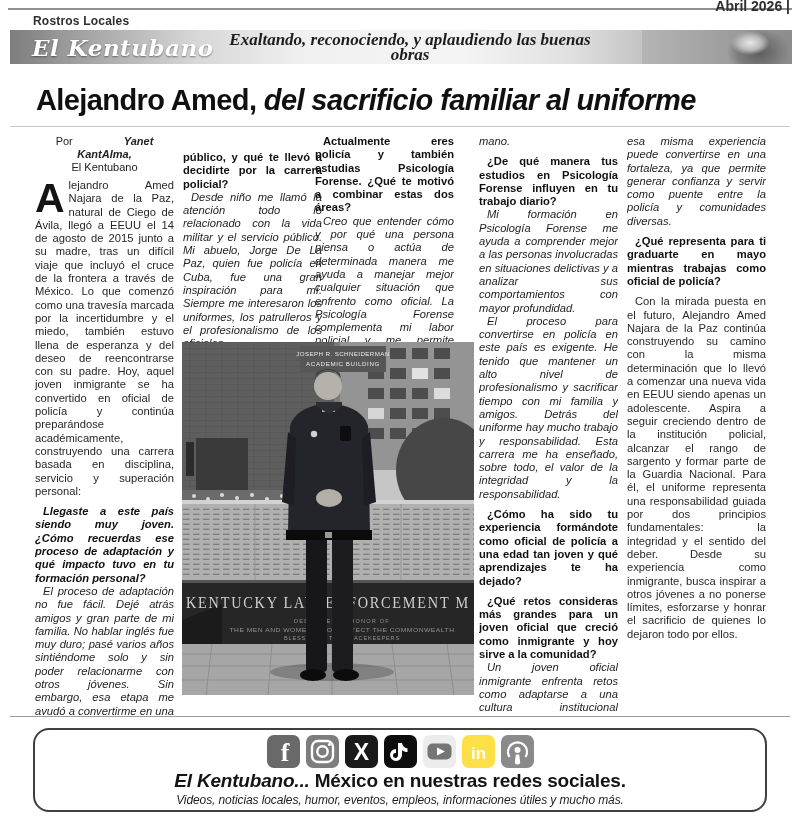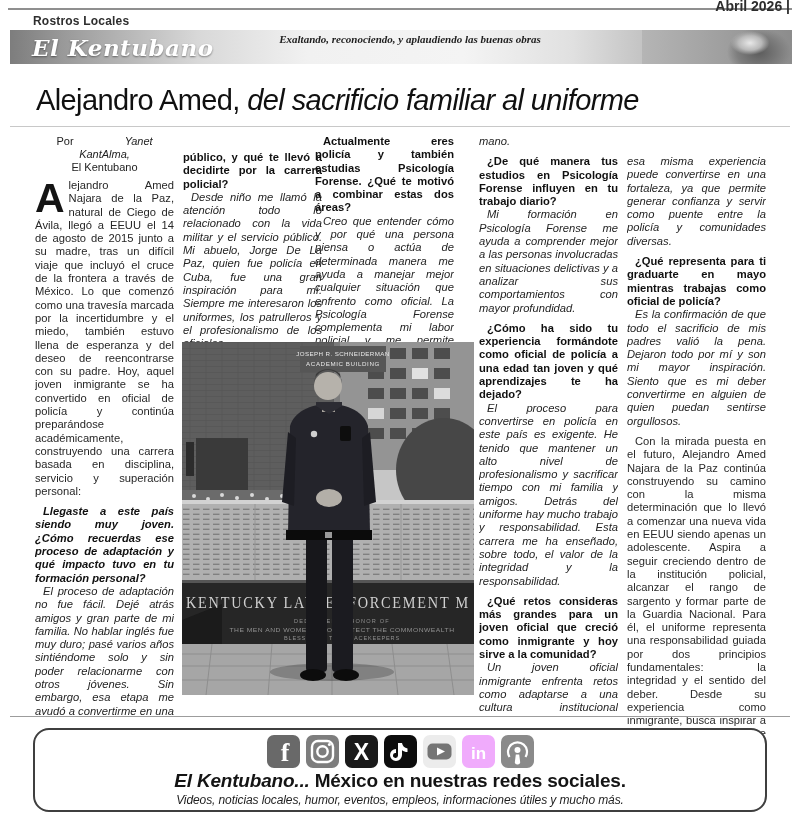--- a/index.html
+++ b/index.html
@@ -12,40 +12,40 @@
   .hdr-left { font-size:12px; font-weight:600; color:#2e2e2e; letter-spacing:.2px; }
   .hdr-right { font-size:14px; font-weight:700; color:#2e2e2e; display:flex; gap:14px;flex-direction:column; }
 
   
   .band { position:absolute; left:10px; right:8px; top:30px; height:34px;
     background:linear-gradient(90deg,#7d7d7d 0%,#9a9a9a 7%,#d8d8d8 24%,#f1f1f1 38%,#f4f4f4 58%,#e0e0e0 72%,#b3b3b3 86%,#8c8c8c 100%);
     display:flex; align-items:center; }
   .logo { font-family:"DejaVu Serif", serif; font-style:italic; font-weight:bold; color:#ffffff;
     font-size:23px; margin-left:22px; text-shadow:0 1px 2px rgba(0,0,0,.45); letter-spacing:.5px; white-space:nowrap; }
   .tagline { position:absolute; left:215px; width:370px; top:2px; text-align:center;
-    font-family:"Liberation Serif", serif; font-style:italic; font-weight:bold; font-size:11px; line-height:15px; color:#1d1d1d; }
+    font-family:"Liberation Serif", serif; font-style:italic; font-weight:bold; font-size:17px; line-height:15px; color:#1d1d1d; }
   .band-face { position:absolute; right:0; top:0; width:150px; height:34px;
     background:
       radial-gradient(ellipse 26px 16px at 72% 38%, #e8e8e8 0%, #b9b9b9 45%, rgba(120,120,120,0) 75%),
       radial-gradient(ellipse 40px 30px at 78% 65%, #5c5c5c 0%, #7e7e7e 55%, rgba(140,140,140,0) 80%),
       linear-gradient(90deg,#b5b5b5,#8c8c8c); }
 
   
-  .headline { position:absolute; left:36px; top:84px; width:730px; font-size:29px; font-weight:400;
+  .headline { position:absolute; left:36px; top:84px; width:730px; font-size:29px; font-weight:700;
     letter-spacing:-.6px; color:#101010; white-space:nowrap; }
   .headline .it { font-style:italic; }
   .headline-rule { position:absolute; left:10px; right:10px; top:126px; height:1px; background:#c8c8c8; }
 
   
   .col { position:absolute; top:135px; width:139px; height:580px; overflow:hidden;
     font-size:11.2px; line-height:13.3px; text-align:justify; hyphens:auto; color:#262626; }
   #col1 { left:35px; } #col2 { left:183px; height:208px; } #col3 { left:315px; height:208px; }
-  #col4 { left:479px; } #col5 { left:627px;margin-top:20px; }
+  #col4 { left:479px; } #col5 { left:627px; }
   .byline { text-align:center; font-size:11px; line-height:13px; margin-bottom:5px; color:#222; }
-  .byline .auth { font-weight:normal; font-style:italic;margin-left:48px; }
+  .byline .auth { font-weight:bold; font-style:italic;margin-left:48px; }
   .dropcap { float:left; font-size:41px; line-height:34px; font-weight:bold; color:#141414; padding:2px 4px 0 0; }
   .para { margin:0; }
   .q { font-weight:700; color:#101010; margin-top:7px; text-indent:8px; }
   .q.noind { margin-top:16px; text-indent:0; }
   .q.qi { font-style:italic; }
   .a { font-style:italic; color:#232323; text-indent:8px; }
   .a.noind { text-indent:0;font-style:italic; }
   .closing { margin-top:7px; text-indent:8px; color:#2a2a2a; }
 
   
@@ -104,30 +104,29 @@
 
   <div class="col" id="col3">
     <p class="para q" style="margin-top:0">Actualmente eres policía y también estudias Psicología Forense. ¿Qué te motivó a combinar estas dos áreas?</p>
     <p class="para a">Creo que entender cómo y por qué una persona piensa o actúa de determinada manera me ayuda a manejar mejor cualquier situación que enfrento como oficial. La Psicología Forense complementa mi labor policial y me permite analizar con mayor profundidad el comportamiento hu-</p>
   </div>
 
   <div class="col" id="col4">
     <p class="para a noind">mano.</p>
     <p class="para q">¿De qué manera tus estudios en Psicología Forense influyen en tu trabajo diario?</p>
     <p class="para a">Mi formación en Psicología Forense me ayuda a comprender mejor a las personas involucradas en situaciones delictivas y a analizar sus comportamientos con mayor profundidad.</p>
+    <p class="para a">El proceso para convertirse en policía en este país es exigente. He tenido que mantener un alto nivel de profesionalismo y sacrificar tiempo con mi familia y amigos. Detrás del uniforme hay mucho trabajo y responsabilidad. Esta carrera me ha enseñado, sobre todo, el valor de la integridad y la responsabilidad.</p>
     <p class="para q">¿Cómo ha sido tu experiencia formándote como oficial de policía a una edad tan joven y qué aprendizajes te ha dejado?</p>
-    <p class="para a">El proceso para convertirse en policía en este país es exigente. He tenido que mantener un alto nivel de profesionalismo y sacrificar tiempo con mi familia y amigos. Detrás del uniforme hay mucho trabajo y responsabilidad. Esta carrera me ha enseñado, sobre todo, el valor de la integridad y la responsabilidad.</p>
     <p class="para q">¿Qué retos consideras más grandes para un joven oficial que creció como inmigrante y hoy sirve a la comunidad?</p>
     <p class="para a">Un joven oficial inmigrante enfrenta retos como adaptarse a una cultura institucional diferente y superar posibles estereotipos. También debe equilibrar su identidad cultural con la responsabilidad del uniforme. Sin embargo,</p>
   </div>
 
   <div class="col" id="col5">
     <p class="para a noind">esa misma experiencia puede convertirse en una fortaleza, ya que permite generar confianza y servir como puente entre la policía y comunidades diversas.</p>
     <p class="para q">¿Qué representa para ti graduarte en mayo mientras trabajas como oficial de policía?</p>
-    <p class="para a">Es la confirmación de que todo el sacrificio de mis padres valió la pena. Dejaron todo por mí y son mi mayor inspiración. Siento que es mi deber convertirme en alguien de quien puedan sentirse orgullosos.</p>
     <p class="para closing">Con la mirada puesta en el futuro, Alejandro Amed Najara de la Paz continúa construyendo su camino con la misma determinación que lo llevó a comenzar una nueva vida en EEUU siendo apenas un adolescente. Aspira a seguir creciendo dentro de la institución policial, alcanzar el rango de sargento y formar parte de la Guardia Nacional. Para él, el uniforme representa una responsabilidad guiada por dos principios fundamentales: la integridad y el sentido del deber. Desde su experiencia como inmigrante, busca inspirar a otros jóvenes a no ponerse límites, esforzarse y honrar el sacrificio de quienes lo dejaron todo por ellos.</p>
   </div>
 
   <svg class="photo" viewBox="0 0 292 353" xmlns="http://www.w3.org/2000/svg">
     <defs>
       <pattern id="names" width="10" height="5" patternUnits="userSpaceOnUse">
         <rect x="1" y="1.6" width="6.5" height="1.4" fill="#707070" opacity="0.75"></rect>
       </pattern>
       <pattern id="bricks" width="16" height="6" patternUnits="userSpaceOnUse">
         <rect width="16" height="6" fill="#5e5e5e"></rect>
@@ -258,21 +257,21 @@
           <path d="M14 8 h4 v12 a6 6 0 1 1 -6 -6 v4 a2.5 2.5 0 1 0 2 2.5 Z" fill="#fff"></path>
           <path d="M18 8 c0.5 3 2.5 5 5.5 5.4 v3.6 c-2.2 0 -4 -0.7 -5.5 -1.8 Z" fill="#fff"></path>
         </svg>
       </div>
       <div class="tile" style="background:#ececec">
         <svg width="33" height="33" viewBox="0 0 33 33">
           <rect x="4.5" y="8.5" width="24" height="16" rx="5" fill="#757575"></rect>
           <polygon points="14,12.5 22,16.5 14,20.5" fill="#ffffff"></polygon>
         </svg>
       </div>
-      <div class="tile" style="background:#f0abfc">
+      <div class="tile" style="background:#fde047">
         <svg width="33" height="33" viewBox="0 0 33 33">
             <text x="16.5" y="24" text-anchor="middle" font-family="Liberation Sans, sans-serif" font-size="17" font-weight="bold" fill="#fff">in</text>
           </svg>
       </div>
       <div class="tile" style="background:#8a8a8a">
         <svg width="33" height="33" viewBox="0 0 33 33" fill="none" stroke="#fff">
           <path d="M8.5 22 a9.5 9.5 0 1 1 16 0" stroke-width="2.2"></path>
           <circle cx="16.5" cy="15" r="3" fill="#fff" stroke="none"></circle>
           <path d="M14.8 19.5 h3.4 l1 8 a2.5 2.5 0 0 1 -2.7 2 a2.5 2.5 0 0 1 -2.7 -2 Z" fill="#fff" stroke="none"></path>
         </svg>

